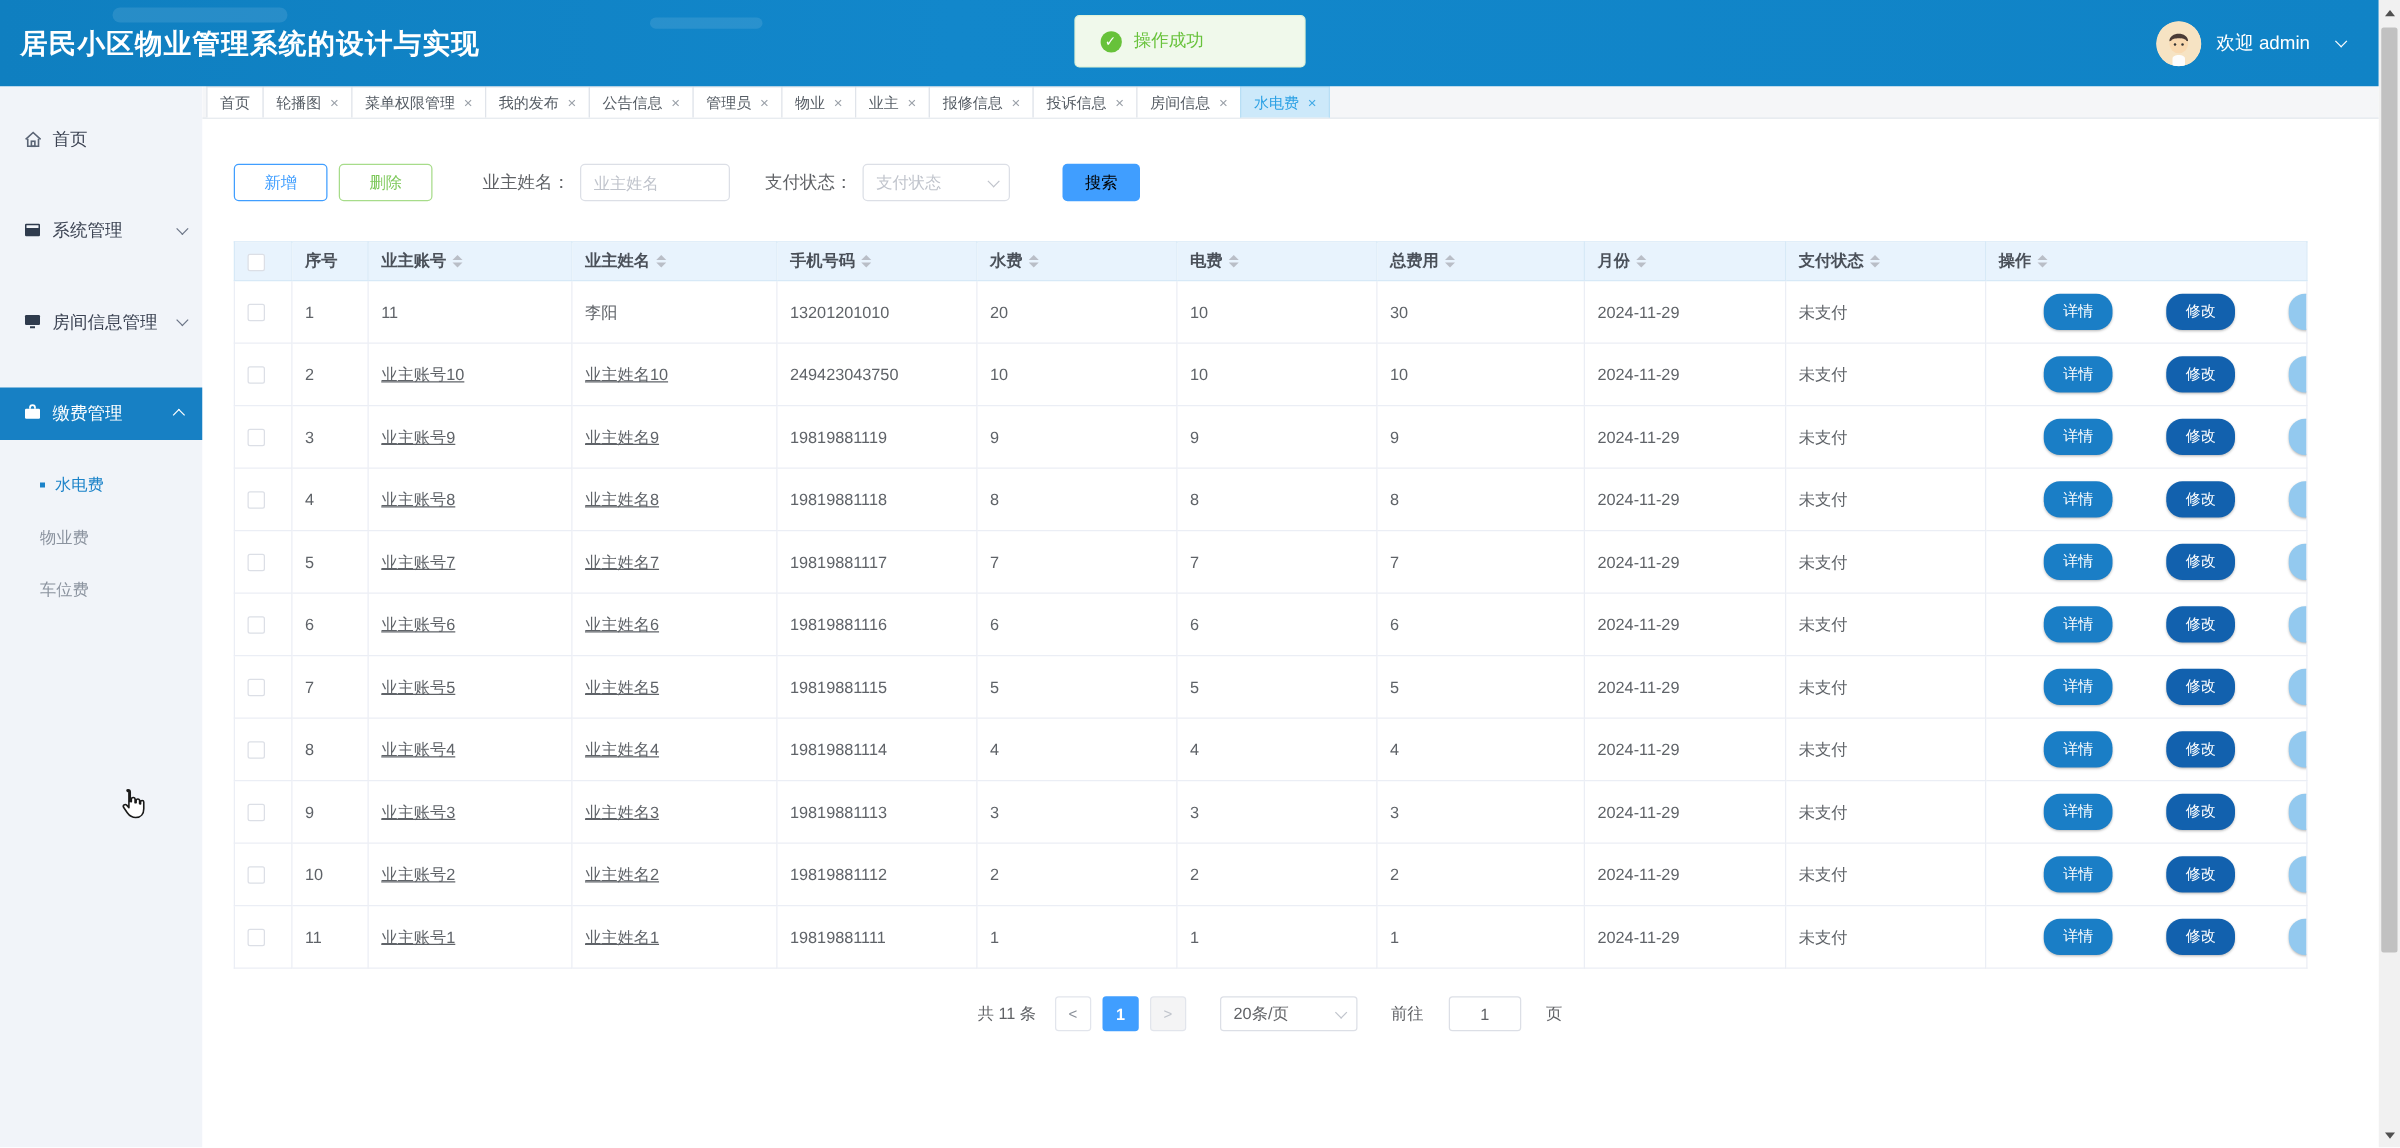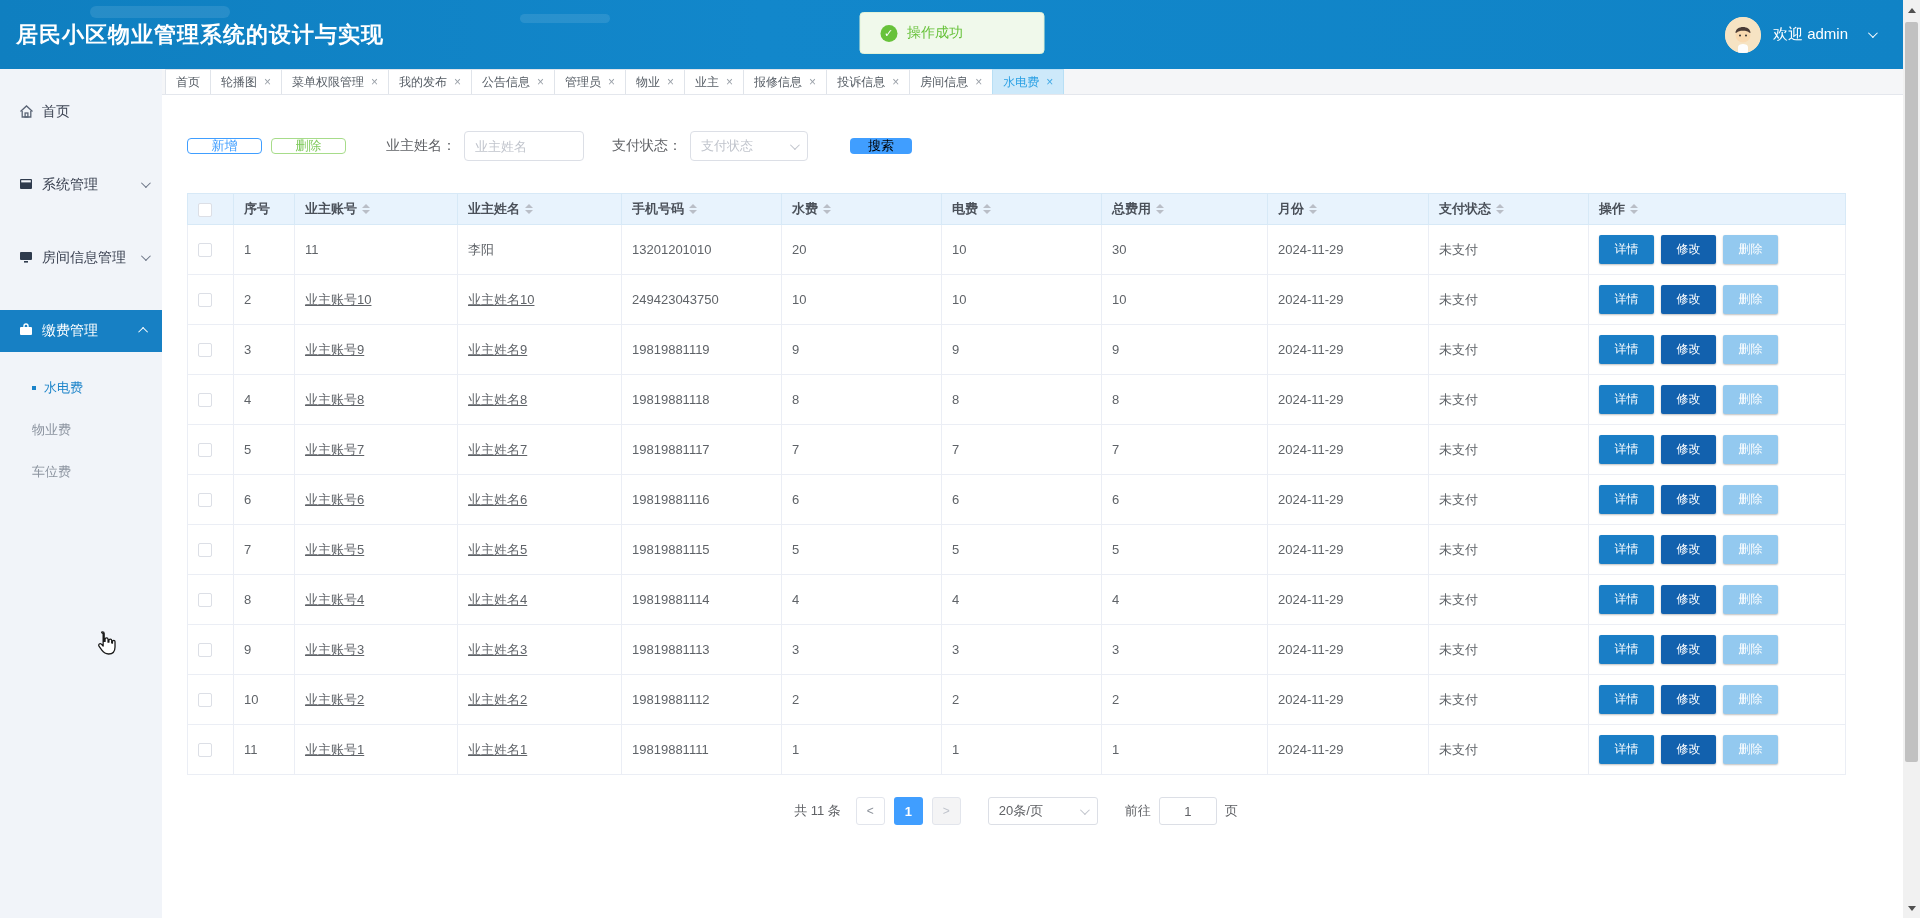--- a/index.html
+++ b/index.html
@@ -51,21 +51,21 @@
   
   .tabbar{height:26px;background:#f5f6f8;border-bottom:1px solid #e4e7ed;display:flex;align-items:stretch;padding-left:3px;}
   .tab{display:inline-flex;align-items:center;gap:7px;padding:0 10px;background:#fff;border:1px solid #e0e4ea;border-bottom:none;font-size:12px;color:#555c64;margin-right:-1px;cursor:pointer;white-space:nowrap;}
   .tab .tab-close{font-size:12px;color:#9aa0a8;line-height:1;cursor:pointer;}
   .tab.active{background:#cde9fa;border-color:#b8dff5;color:#2aa0e4;}
   .tab.active .tab-close{color:#3fa9e6;}
 
   
   .page{padding:36px 0 0 25px;flex:1;}
   .toolbar{display:flex;align-items:center;font-size:14px;color:#606266;margin-bottom:32px;}
-  .btn{height:16px;border-radius:4px;font-size:13px;cursor:pointer;background:#fff;display:inline-flex;align-items:center;justify-content:center;font-family:Liberation Mono, monospace;}
+  .btn{height:30px;border-radius:4px;font-size:13px;cursor:pointer;background:#fff;display:inline-flex;align-items:center;justify-content:center;font-family:Liberation Mono, monospace;}
   .btn-add{width:75px;border:1px solid var(--accent);color:var(--accent);}
   .btn-del{width:75px;border:1px solid #a7dc8a;color:#7ec95b;margin-left:9px;}
   .toolbar-label{margin-left:40px;margin-right:8px;}
   .toolbar-label.second{margin-left:28px;}
   .tb-input{width:120px;height:30px;border:1px solid #dcdfe6;border-radius:4px;padding:0 10px;font-size:13px;color:#606266;font-family:inherit;}
   .tb-input::placeholder{color:#c0c4cc;}
   .tb-select{width:118px;height:30px;border:1px solid #dcdfe6;border-radius:4px;padding:0 10px;display:inline-flex;align-items:center;justify-content:space-between;color:#c0c4cc;font-size:13px;cursor:pointer;}
   .tb-select .chev{color:#c0c4cc;}
   .btn-search{width:62px;border:none;background:var(--accent);color:#000000;margin-left:42px;}
 
@@ -74,34 +74,34 @@
   th,td{border:1px solid #ebeef5;text-align:left;padding-left:10px;overflow:hidden;white-space:nowrap;}
   thead th{background:var(--table-header-bg);border-color:#d7e9f7;height:31px;color:#4a5059;font-weight:bold;}
   tbody td{height:50px;color:#5f6368;background:#fff;}
   .th-inner{display:flex;align-items:center;gap:5px;}
   .caret-wrap{display:inline-flex;flex-direction:column;}
   .caret{width:0;height:0;border:4px solid transparent;display:block;}
   .caret.up{border-bottom-color:#b9bec7;border-top-width:0;margin-bottom:2px;}
   .caret.down{border-top-color:#b9bec7;border-bottom-width:0;}
   .checkbox{width:14px;height:14px;border:1px solid #dcdfe6;border-radius:2px;background:#fff;display:inline-block;cursor:pointer;vertical-align:middle;}
   .cell-link{text-decoration:underline;}
-  .act{height:29px;width:55px;border:none;border-radius:2px;color:#fff;font-size:12px;cursor:pointer;margin-right:7px;box-shadow:0 1px 2px rgba(0,0,0,.25);font-family:inherit;}
+  .act{height:29px;width:55px;border:none;border-radius:13px;color:#fff;font-size:12px;cursor:pointer;margin-right:7px;box-shadow:0 1px 2px rgba(0,0,0,.25);font-family:inherit;margin-left:36px;}
   .act.detail{background:var(--btn-detail);}
   .act.edit{background:var(--btn-edit);}
   .act.delete{background:var(--btn-delete);}
 
   
   .pagination{width:1658px;display:flex;align-items:center;justify-content:center;gap:9px;margin-top:22px;font-size:13px;color:#606266;}
   .pg-total{margin-right:6px;}
   .pg-btn{width:29px;height:28px;border:1px solid #e2e5ec;border-radius:3px;background:#fff;color:#8a9099;display:inline-flex;align-items:center;justify-content:center;cursor:pointer;font-size:12px;}
   .pg-btn.disabled{background:#f4f4f5;color:#c0c4cc;cursor:default;}
   .pg-num{width:29px;height:28px;border-radius:3px;background:var(--accent);color:#fff;display:inline-flex;align-items:center;justify-content:center;font-weight:bold;cursor:pointer;}
   .pg-size{width:110px;height:28px;border:1px solid #dcdfe6;border-radius:3px;display:inline-flex;align-items:center;justify-content:space-between;padding:0 10px;margin-left:18px;cursor:pointer;}
   .pg-size .chev{color:#c0c4cc;}
-  .pg-goto{margin-left:18px;display:inline-flex;align-items:center;gap:8px;}
+  .pg-goto{margin-left:18px;display:inline-flex;align-items:center;gap:20px;}
   .pg-goto-input{width:58px;height:28px;border:1px solid #dcdfe6;border-radius:3px;text-align:center;font-size:13px;color:#606266;font-family:inherit;}
 
   
   .scrollbar{position:absolute;right:0;top:0;width:17px;height:918px;background:#f1f1f1;z-index:60;}
   .sb-arrow{position:absolute;left:0;width:17px;height:16px;display:flex;align-items:center;justify-content:center;}
   .sb-arrow.top{top:2px;}
   .sb-arrow.bottom{bottom:2px;}
   .tri-up{width:0;height:0;border:4px solid transparent;border-bottom:5px solid #505050;border-top-width:0;}
   .tri-down{width:0;height:0;border:4px solid transparent;border-top:5px solid #505050;border-bottom-width:0;}
   .sb-thumb{position:absolute;left:2px;top:22px;width:13px;height:740px;background:#c1c1c1;border-radius:2px;}

